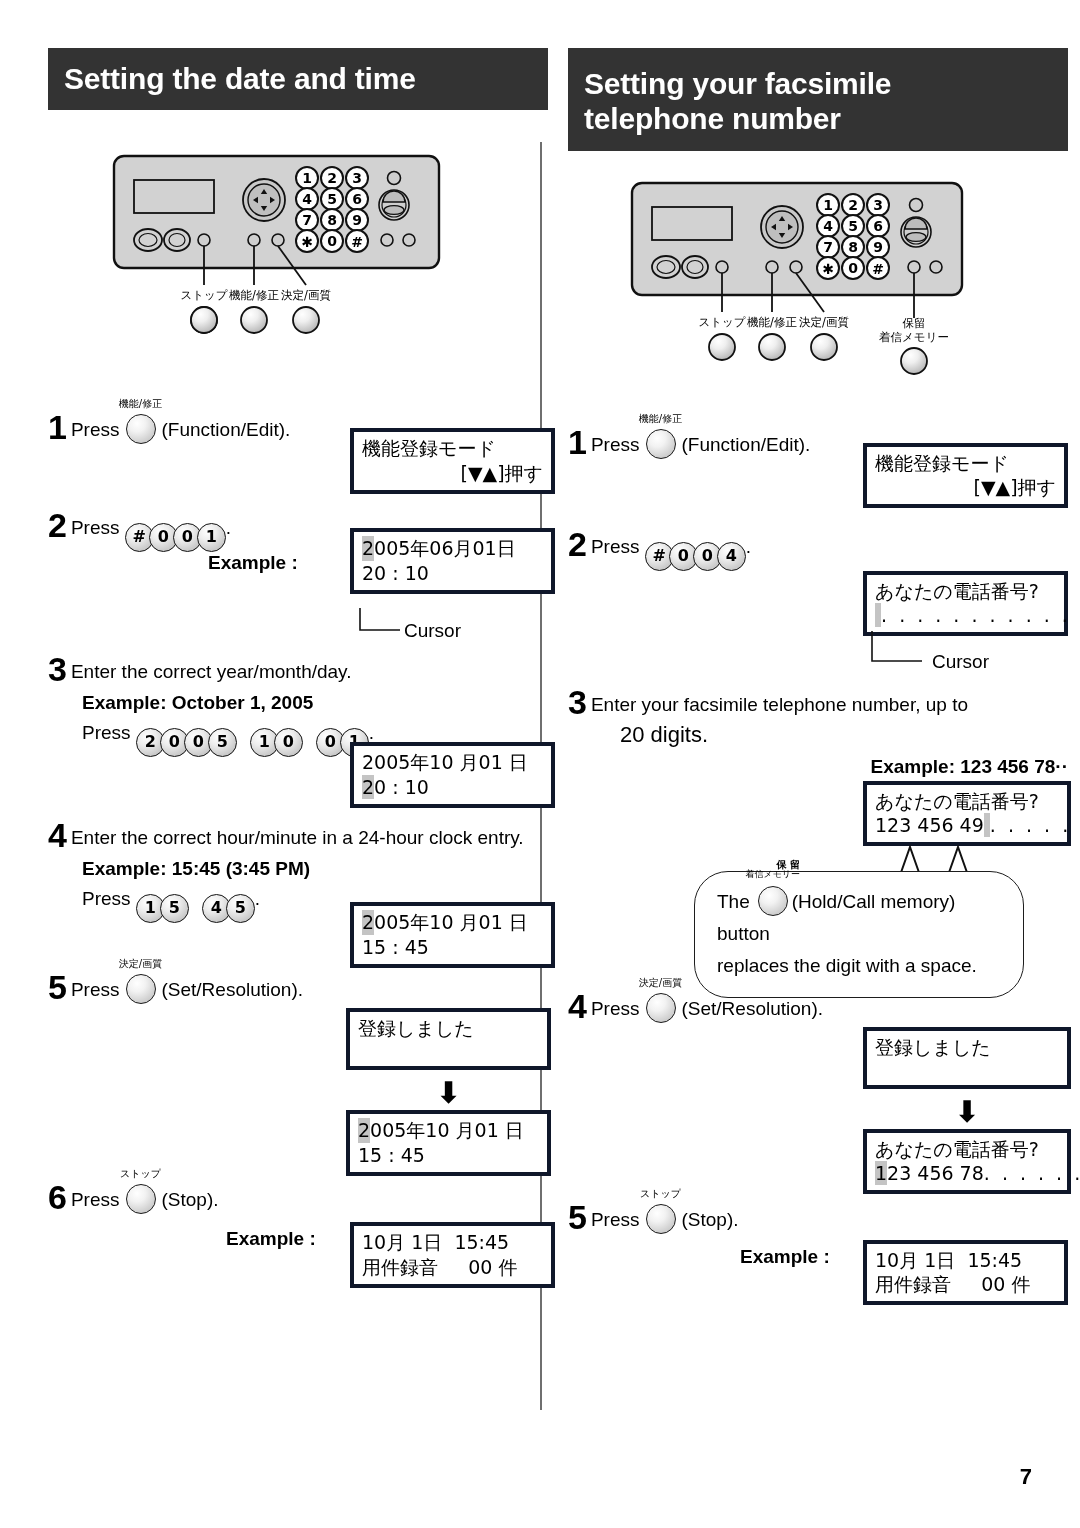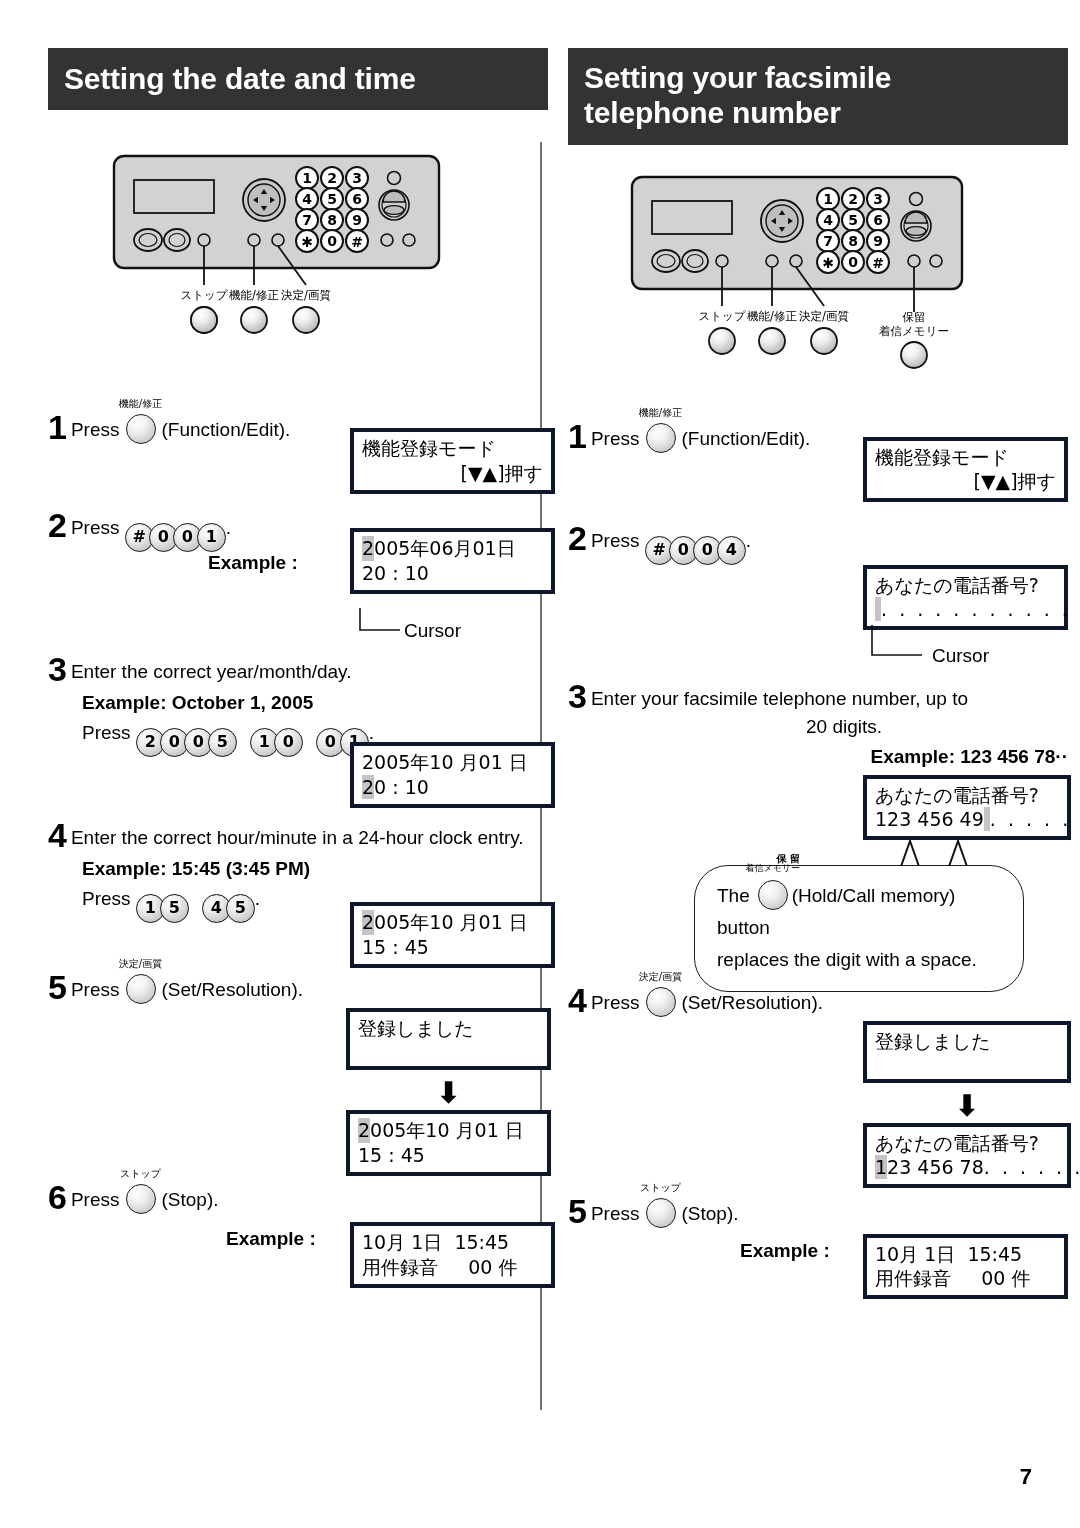--- a/index.html
+++ b/index.html
@@ -25,21 +25,21 @@
   .col-left  { left:48px; }
   .col-right { left:568px; }
 
   
   .sec-header {
     background:#333333; color:#fff;
     font-weight:bold; font-size:30px; line-height:1.18;
     padding:13px 16px 14px 16px;
     letter-spacing:-0.2px;
   }
-  .sec-header.two-line { padding:12px 16px 14px 16px; }
+  .sec-header.two-line { padding:18px 16px 14px 16px; }
 
   
   .device-wrap { position:relative; margin-top:36px; height:200px; }
   .device-wrap svg { display:block; }
 
   
   .step { position:relative; }
   .step-num {
     font-weight:bold; font-size:34px; line-height:1;
     display:inline-block; vertical-align:-3px; margin-right:4px;
@@ -385,21 +385,21 @@
         <div class="line"><span class="cur">&nbsp;</span><span class="dots">. . . . . . . . . . . . .</span></div>
       </div>
       <svg width="200" height="50" style="position:absolute; left:292px; top:104px;">
         <path d="M12 0 L12 30 L62 30" stroke="#111" stroke-width="1.6" fill="none"></path>
       </svg>
       <div class="leader-label" style="left:364px; top:124px;">Cursor</div>
     </div>
 
     <div class="step" style="margin-top:28px; position:relative; height:290px;">
       <span class="step-num">3</span><span class="step-body">Enter your facsimile telephone number, up to</span>
-      <div style="font-size:19px; margin-left:52px; margin-top:3px;text-align:center;">20 digits.</div>
+      <div style="font-size:22px; margin-left:52px; margin-top:3px;">20 digits.</div>
       <div class="bold" style="font-size:19px; margin-left:34px; margin-top:8px;text-align:right;">Example: 123 456 78··</div>
 
       <div class="lcd" style="position:absolute; left:295px; top:96px; width:208px;">
         <div class="line">あなたの電話番号?</div>
         <div class="line"><span>123 456 49</span><span class="cur">&nbsp;</span><span class="dots">. . . . .</span></div>
       </div>
 
       
       <svg width="220" height="38" style="position:absolute; left:290px; top:160px;">
         <path d="M40 36 L52 2 L64 36" stroke="#111" stroke-width="2" fill="none"></path>

